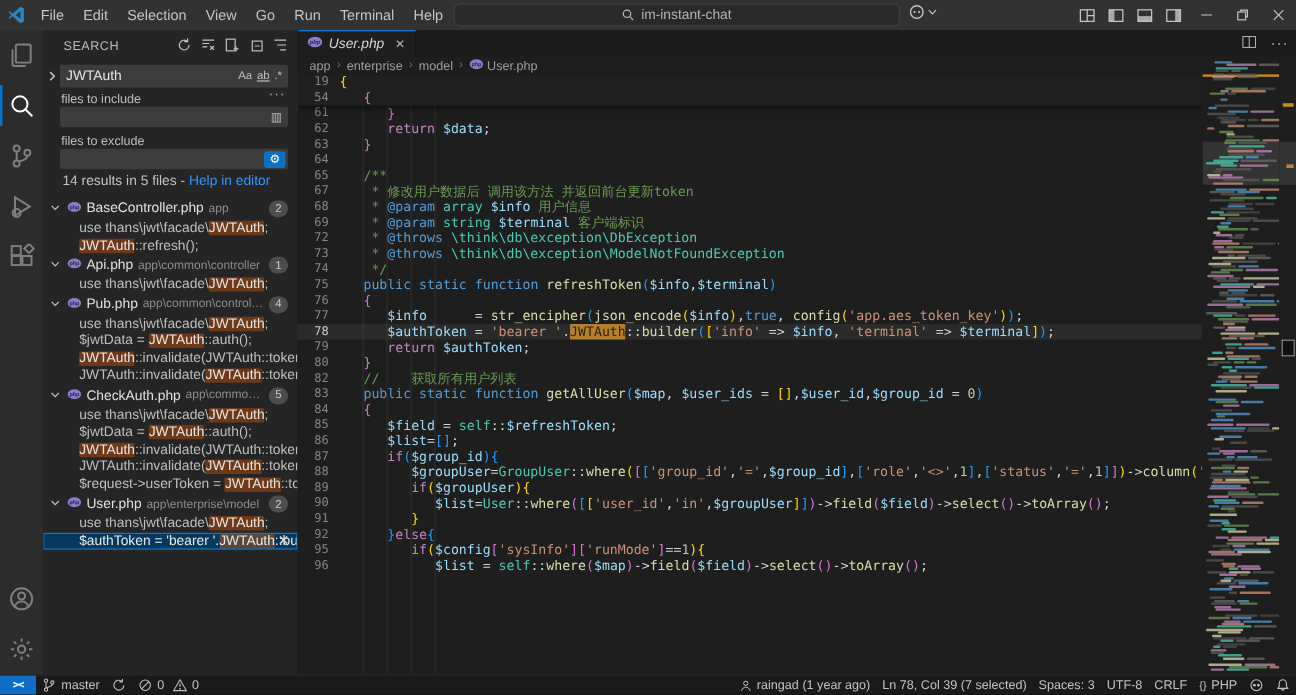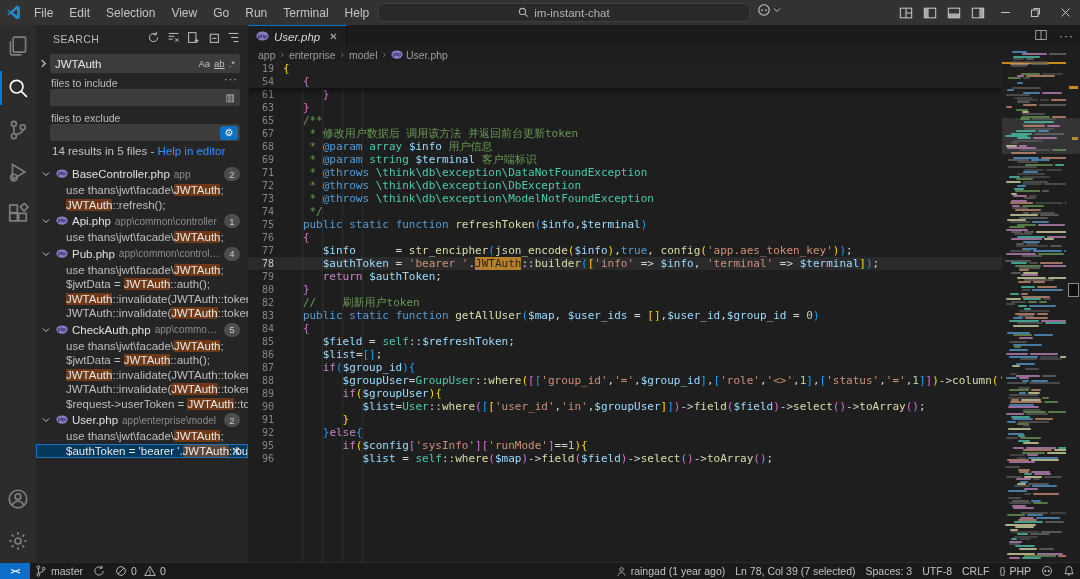--- a/index.html
+++ b/index.html
@@ -413,36 +413,37 @@
       <div class="guide" style="left:54px"></div>
       <div class="guide" style="left:74px"></div>
       <div class="guide" style="left:94px"></div>
       <div class="guide" style="left:114px"></div>
       <div class="sticky" id="sticky">
           <div class="line"><span class="ln">19</span><span class="tk-b1">{</span></div>
           <div class="line"><span class="ln">54</span><span class="tk-w">   </span><span class="tk-b2">{</span></div>
         </div>
       <div class="lines" id="lines">
           <div class="line"><span class="ln">61</span><span class="tk-w">      </span><span class="tk-b2">}</span></div>
+          <div class="line"><span class="ln">62</span><span class="tk-w">      </span><span class="tk-ctrl">return</span><span class="tk-w"> </span><span class="tk-var">$data</span><span class="tk-w">;</span></div>
           <div class="line"><span class="ln">63</span><span class="tk-w">   </span><span class="tk-b2">}</span></div>
+          <div class="line"><span class="ln">64</span></div>
           <div class="line"><span class="ln">65</span><span class="tk-w">   </span><span class="tk-cmt">/**</span></div>
           <div class="line"><span class="ln">67</span><span class="tk-cmt">    * 修改用户数据后 调用该方法 并返回前台更新token</span></div>
           <div class="line"><span class="ln">68</span><span class="tk-cmt">    * </span><span class="tk-tag">@param</span><span class="tk-cmt"> </span><span class="tk-cls">array</span><span class="tk-cmt"> </span><span class="tk-var">$info</span><span class="tk-cmt"> 用户信息</span></div>
           <div class="line"><span class="ln">69</span><span class="tk-cmt">    * </span><span class="tk-tag">@param</span><span class="tk-cmt"> </span><span class="tk-cls">string</span><span class="tk-cmt"> </span><span class="tk-var">$terminal</span><span class="tk-cmt"> 客户端标识</span></div>
-          <div class="line"><span class="ln">71</span><span class="tk-cmt">    * </span><span class="tk-tag">@throws</span><span class="tk-cmt"> </span><span class="tk-cls">\think\db\exception\DataNotFoundException</span></div>
           <div class="line"><span class="ln">72</span><span class="tk-cmt">    * </span><span class="tk-tag">@throws</span><span class="tk-cmt"> </span><span class="tk-cls">\think\db\exception\DbException</span></div>
           <div class="line"><span class="ln">73</span><span class="tk-cmt">    * </span><span class="tk-tag">@throws</span><span class="tk-cmt"> </span><span class="tk-cls">\think\db\exception\ModelNotFoundException</span></div>
           <div class="line"><span class="ln">74</span><span class="tk-cmt">    */</span></div>
           <div class="line"><span class="ln">75</span><span class="tk-w">   </span><span class="tk-kw">public</span><span class="tk-w"> </span><span class="tk-kw">static</span><span class="tk-w"> </span><span class="tk-kw">function</span><span class="tk-w"> </span><span class="tk-fn">refreshToken</span><span class="tk-b3">(</span><span class="tk-var">$info</span><span class="tk-w">,</span><span class="tk-var">$terminal</span><span class="tk-b3">)</span></div>
           <div class="line"><span class="ln">76</span><span class="tk-w">   </span><span class="tk-b2">{</span></div>
           <div class="line"><span class="ln">77</span><span class="tk-w">      </span><span class="tk-var">$info</span><span class="tk-w">      = </span><span class="tk-fn">str_encipher</span><span class="tk-b3">(</span><span class="tk-fn">json_encode</span><span class="tk-b1">(</span><span class="tk-var">$info</span><span class="tk-b1">)</span><span class="tk-w">,</span><span class="tk-kw">true</span><span class="tk-w">, </span><span class="tk-fn">config</span><span class="tk-b1">(</span><span class="tk-str">'app.aes_token_key'</span><span class="tk-b1">)</span><span class="tk-b3">)</span><span class="tk-w">;</span></div>
           <div class="line current"><span class="ln">78</span><span class="tk-w">      </span><span class="tk-var">$authToken</span><span class="tk-w"> = </span><span class="tk-str">'bearer '</span><span class="tk-w">.</span><span class="tk-hl">JWTAuth</span><span class="tk-w">::</span><span class="tk-fn">builder</span><span class="tk-b3">(</span><span class="tk-b1">[</span><span class="tk-str">'info'</span><span class="tk-w"> =&gt; </span><span class="tk-var">$info</span><span class="tk-w">, </span><span class="tk-str">'terminal'</span><span class="tk-w"> =&gt; </span><span class="tk-var">$terminal</span><span class="tk-b1">]</span><span class="tk-b3">)</span><span class="tk-w">;</span></div>
           <div class="line"><span class="ln">79</span><span class="tk-w">      </span><span class="tk-ctrl">return</span><span class="tk-w"> </span><span class="tk-var">$authToken</span><span class="tk-w">;</span></div>
           <div class="line"><span class="ln">80</span><span class="tk-w">   </span><span class="tk-b2">}</span></div>
-          <div class="line"><span class="ln">82</span><span class="tk-w">   </span><span class="tk-cmt">//    刷新用户token</span></div>
+          <div class="line"><span class="ln">82</span><span class="tk-w">   </span><span class="tk-cmt">//    获取所有用户列表</span></div>
           <div class="line"><span class="ln">83</span><span class="tk-w">   </span><span class="tk-kw">public</span><span class="tk-w"> </span><span class="tk-kw">static</span><span class="tk-w"> </span><span class="tk-kw">function</span><span class="tk-w"> </span><span class="tk-fn">getAllUser</span><span class="tk-b3">(</span><span class="tk-var">$map</span><span class="tk-w">, </span><span class="tk-var">$user_ids</span><span class="tk-w"> = </span><span class="tk-b1">[]</span><span class="tk-w">,</span><span class="tk-var">$user_id</span><span class="tk-w">,</span><span class="tk-var">$group_id</span><span class="tk-w"> = </span><span class="tk-num">0</span><span class="tk-b3">)</span></div>
           <div class="line"><span class="ln">84</span><span class="tk-w">   </span><span class="tk-b2">{</span></div>
           <div class="line"><span class="ln">85</span><span class="tk-w">      </span><span class="tk-var">$field</span><span class="tk-w"> = </span><span class="tk-cls">self</span><span class="tk-w">::</span><span class="tk-var">$refreshToken</span><span class="tk-w">;</span></div>
           <div class="line"><span class="ln">86</span><span class="tk-w">      </span><span class="tk-var">$list</span><span class="tk-w">=</span><span class="tk-b3">[]</span><span class="tk-w">;</span></div>
           <div class="line"><span class="ln">87</span><span class="tk-w">      </span><span class="tk-ctrl">if</span><span class="tk-b3">(</span><span class="tk-var">$group_id</span><span class="tk-b3">)</span><span class="tk-b3">{</span></div>
           <div class="line"><span class="ln">88</span><span class="tk-w">         </span><span class="tk-var">$groupUser</span><span class="tk-w">=</span><span class="tk-cls">GroupUser</span><span class="tk-w">::</span><span class="tk-fn">where</span><span class="tk-b1">(</span><span class="tk-b2">[</span><span class="tk-b3">[</span><span class="tk-str">'group_id'</span><span class="tk-w">,</span><span class="tk-str">'='</span><span class="tk-w">,</span><span class="tk-var">$group_id</span><span class="tk-b3">]</span><span class="tk-w">,</span><span class="tk-b3">[</span><span class="tk-str">'role'</span><span class="tk-w">,</span><span class="tk-str">'&lt;&gt;'</span><span class="tk-w">,</span><span class="tk-num">1</span><span class="tk-b3">]</span><span class="tk-w">,</span><span class="tk-b3">[</span><span class="tk-str">'status'</span><span class="tk-w">,</span><span class="tk-str">'='</span><span class="tk-w">,</span><span class="tk-num">1</span><span class="tk-b3">]</span><span class="tk-b2">]</span><span class="tk-b1">)</span><span class="tk-w">-&gt;</span><span class="tk-fn">column</span><span class="tk-b1">(</span><span class="tk-str">'user_id'</span></div>
           <div class="line"><span class="ln">89</span><span class="tk-w">         </span><span class="tk-ctrl">if</span><span class="tk-b1">(</span><span class="tk-var">$groupUser</span><span class="tk-b1">)</span><span class="tk-b1">{</span></div>
           <div class="line"><span class="ln">90</span><span class="tk-w">            </span><span class="tk-var">$list</span><span class="tk-w">=</span><span class="tk-cls">User</span><span class="tk-w">::</span><span class="tk-fn">where</span><span class="tk-b2">(</span><span class="tk-b3">[</span><span class="tk-b1">[</span><span class="tk-str">'user_id'</span><span class="tk-w">,</span><span class="tk-str">'in'</span><span class="tk-w">,</span><span class="tk-var">$groupUser</span><span class="tk-b1">]</span><span class="tk-b3">]</span><span class="tk-b2">)</span><span class="tk-w">-&gt;</span><span class="tk-fn">field</span><span class="tk-b2">(</span><span class="tk-var">$field</span><span class="tk-b2">)</span><span class="tk-w">-&gt;</span><span class="tk-fn">select</span><span class="tk-b2">()</span><span class="tk-w">-&gt;</span><span class="tk-fn">toArray</span><span class="tk-b2">()</span><span class="tk-w">;</span></div>
           <div class="line"><span class="ln">91</span><span class="tk-w">         </span><span class="tk-b1">}</span></div>
           <div class="line"><span class="ln">92</span><span class="tk-w">      </span><span class="tk-b3">}</span><span class="tk-ctrl">else</span><span class="tk-b3">{</span></div>

